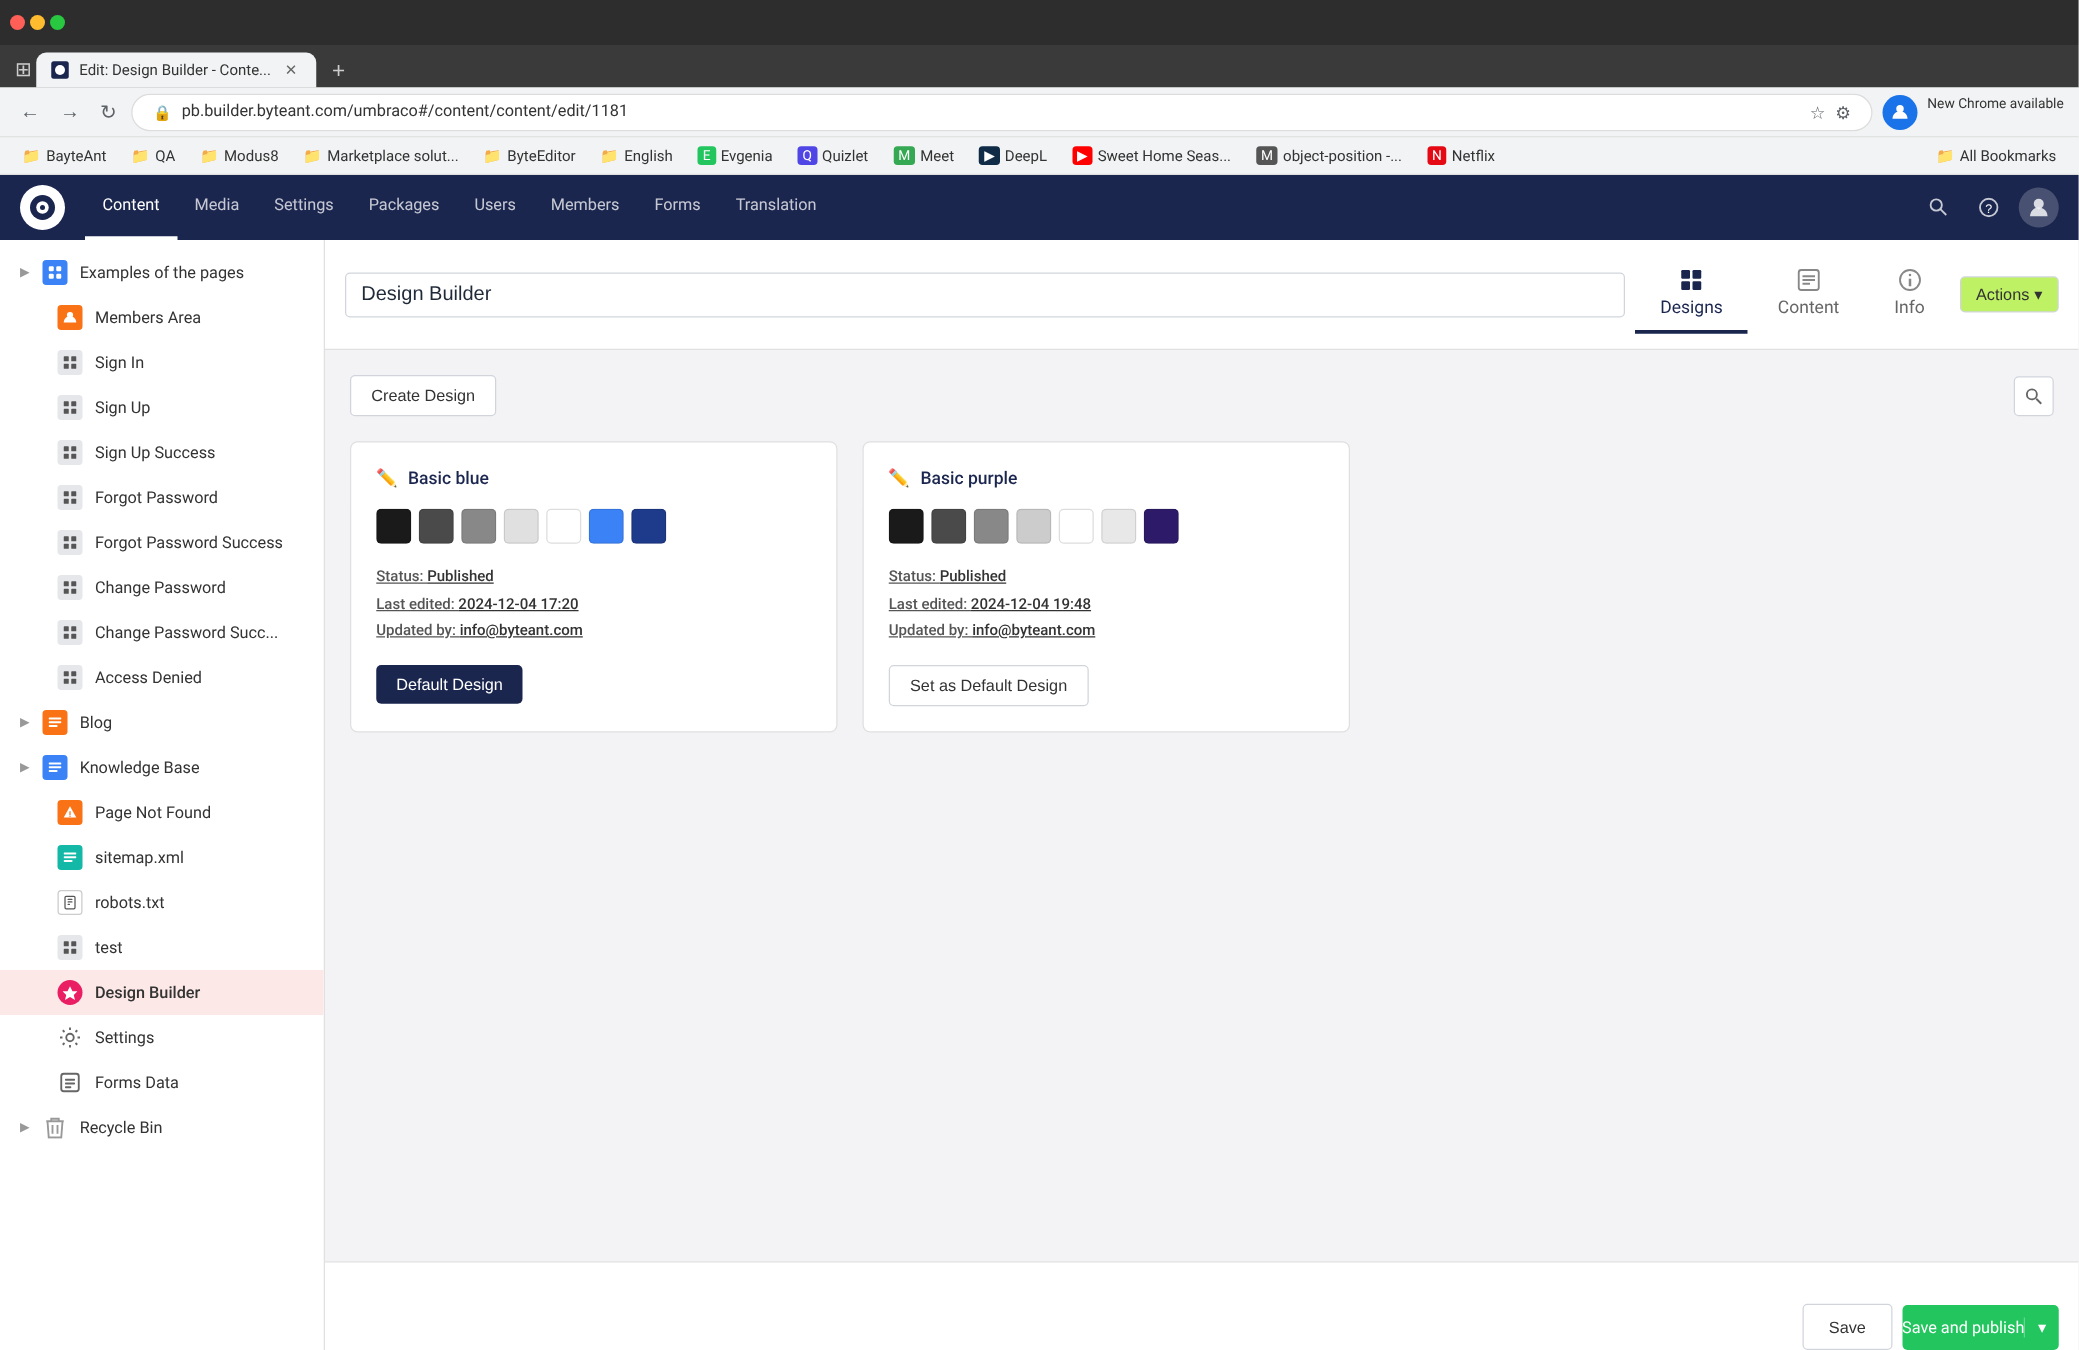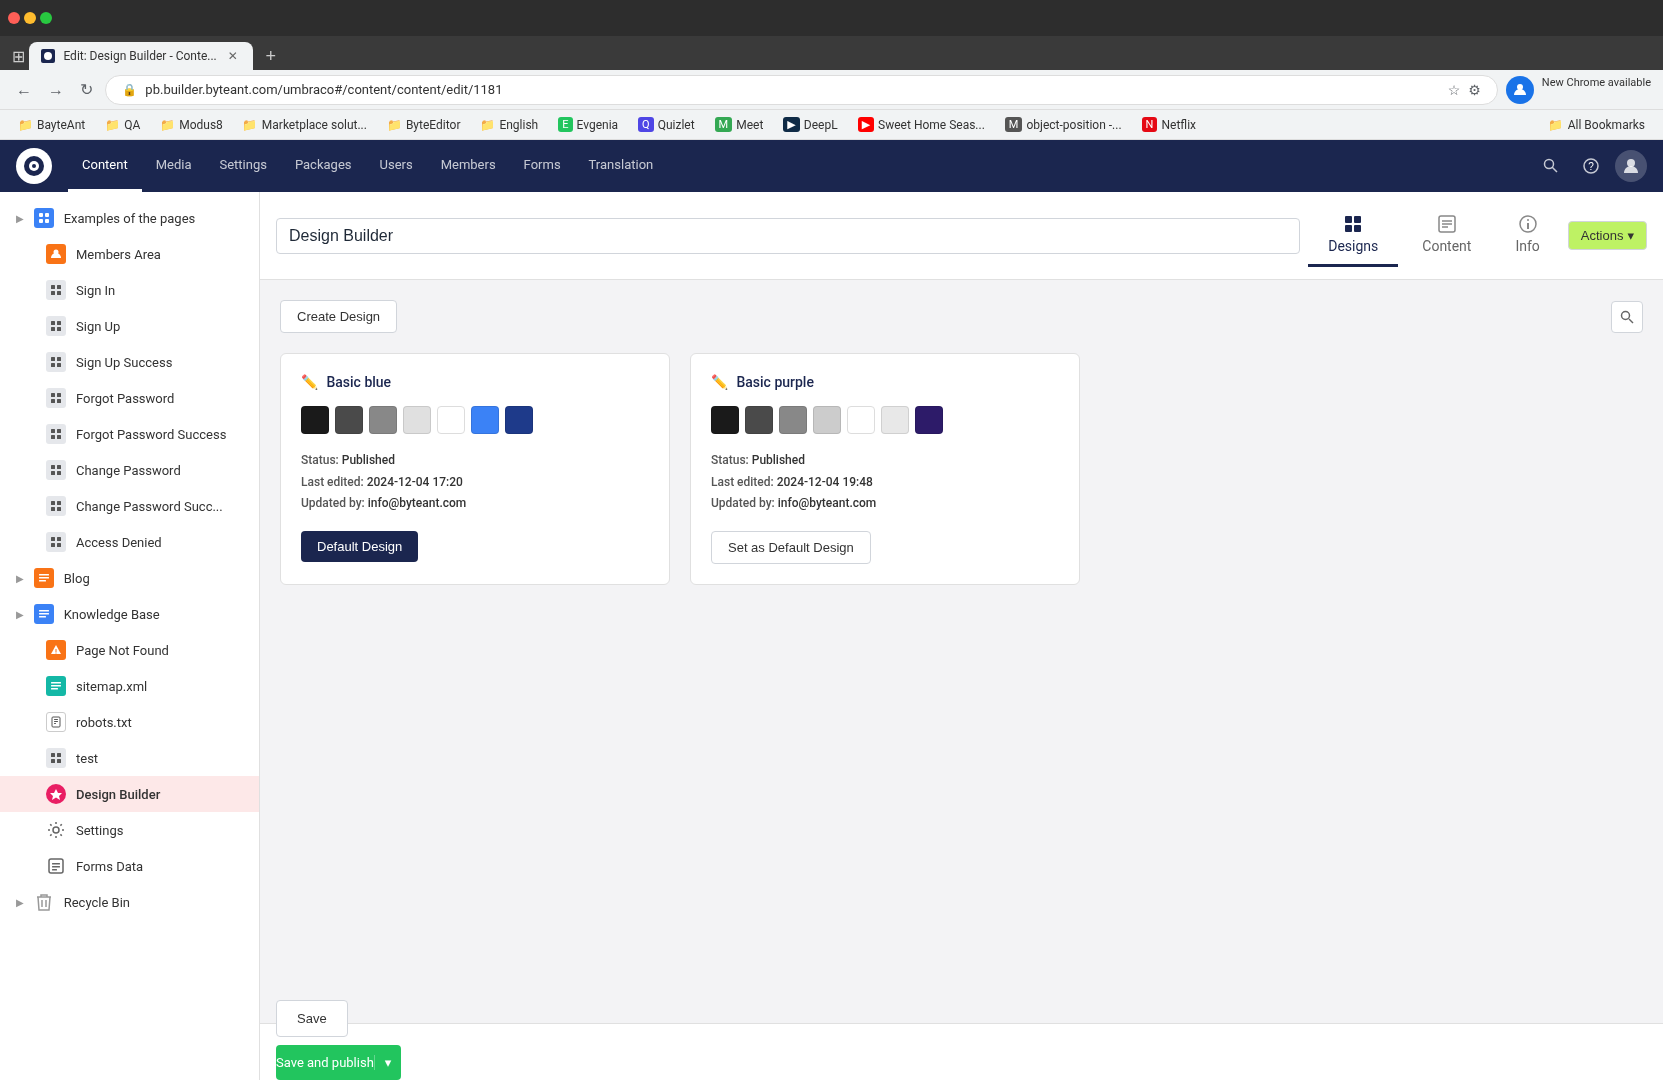--- a/index.html
+++ b/index.html
@@ -74,30 +74,30 @@
 
     
     .design-grid { display: grid; grid-template-columns: 1fr 1fr; gap: 20px; max-width: 800px; }
     .design-card { background: white; border: 1px solid #e0e0e0; border-radius: 6px; padding: 20px; }
     .design-card-header { display: flex; align-items: center; gap: 8px; margin-bottom: 16px; }
     .pencil-icon { color: #1b264f; font-size: 14px; }
     .design-name { font-weight: 500; font-size: 14px; color: #1b264f; }
     .color-swatches { display: flex; gap: 6px; margin-bottom: 16px; }
     .swatch { width: 28px; height: 28px; border-radius: 4px; border: 1px solid rgba(0,0,0,0.1); }
     .design-meta { font-size: 12px; color: #555; line-height: 1.8; margin-bottom: 16px; }
-    .design-meta span { color: #333; font-weight: 500; }
+    .design-meta span { color: #333; font-weight: 500; text-decoration: underline; }
     .design-meta .label { color: #555; }
     .btn-default-design { background: #1b264f; color: white; border: none; border-radius: 4px; padding: 8px 16px; font-size: 13px; cursor: pointer; }
     .btn-set-default { background: white; color: #333; border: 1px solid #d1d5db; border-radius: 4px; padding: 8px 16px; font-size: 13px; cursor: pointer; }
 
     
     .create-design-btn { border: 1px solid #d1d5db; background: white; border-radius: 4px; padding: 8px 16px; font-size: 13px; cursor: pointer; margin-bottom: 20px; color: #333; }
 
     
-    .footer { background: white; border-top: 1px solid #e0e0e0; height: 57px; display: flex; align-items: flex-start; justify-content: flex-end; padding: 0 16px; gap: 8px; flex-direction: column; }
+    .footer { background: white; border-top: 1px solid #e0e0e0; height: 71px; display: flex; align-items: flex-end; justify-content: flex-end; padding: 0 16px; gap: 8px; }
     .btn-save { border: 1px solid #d1d5db; background: white; border-radius: 4px; padding: 10px 20px; font-size: 13px; cursor: pointer; color: #333; }
     .btn-save-publish { background: #22c55e; color: white; border: none; border-radius: 4px; padding: 10px 0; font-size: 13px; cursor: pointer; display: flex; align-items: center; }
     .btn-save-publish-text { padding: 0 0; }
     .btn-save-publish-arrow { border-left: 1px solid rgba(255,255,255,0.3); padding: 0 10px; display: flex; align-items: center; }
 
     
     ::-webkit-scrollbar { width: 6px; }
     ::-webkit-scrollbar-track { background: #f1f1f1; }
     ::-webkit-scrollbar-thumb { background: #c1c1c1; border-radius: 3px; }
   </style>

